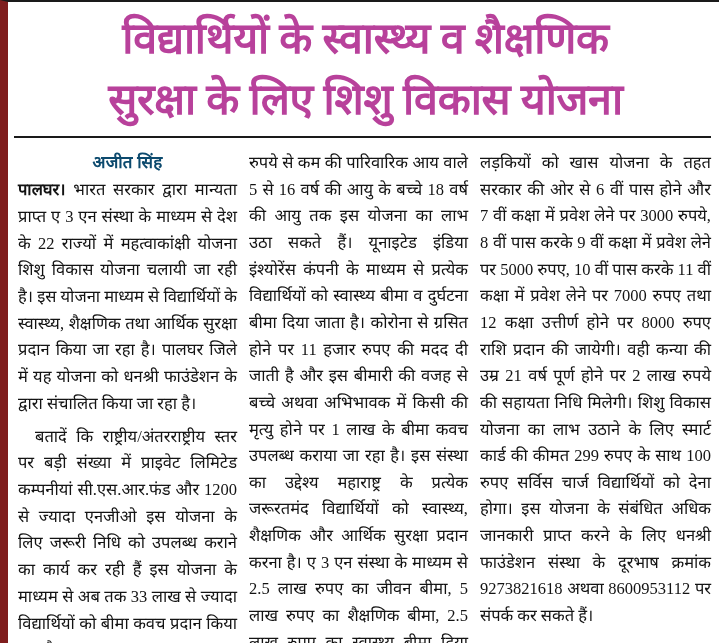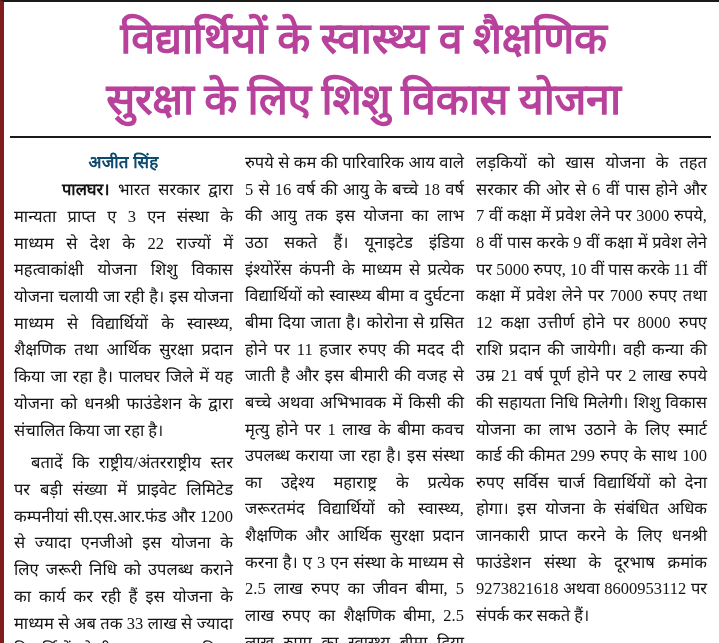--- a/index.html
+++ b/index.html
@@ -13,21 +13,21 @@
     font-family: "Liberation Serif", "DejaVu Serif", serif;
     overflow: hidden;
   }
   #page {
     position: relative;
     width: 719px;
     height: 643px;
     box-sizing: border-box;
     background: #ffffff;
     border-top: 2px solid #1a1a1a;
-    border-left: 4px solid #7f1d1d;
+    border-left: 8px solid #7f1d1d;
   }
   .headline-block {
     padding: 6px 10px 0 14px;
   }
   .headline {
     color: #b8419b;
     font-family: "Liberation Serif", "DejaVu Serif", serif;
     font-weight: bold;
     font-size: 43px;
     line-height: 1.42;
@@ -72,21 +72,20 @@
     text-justify: inter-word;
     text-align-last: left;
     hyphens: none;
   }
   p.body-text + p.body-text {
     margin-top: 6px;
   }
   p.indent { text-indent: 17px; }
   .dateline {
     font-weight: bold;
-    margin-left: 48px;
   }
   .col-2 p.body-text, .col-3 p.body-text {
     line-height: 1.615;
   }
 </style>
 </head>
 <body>
 
 <div id="page">
 

